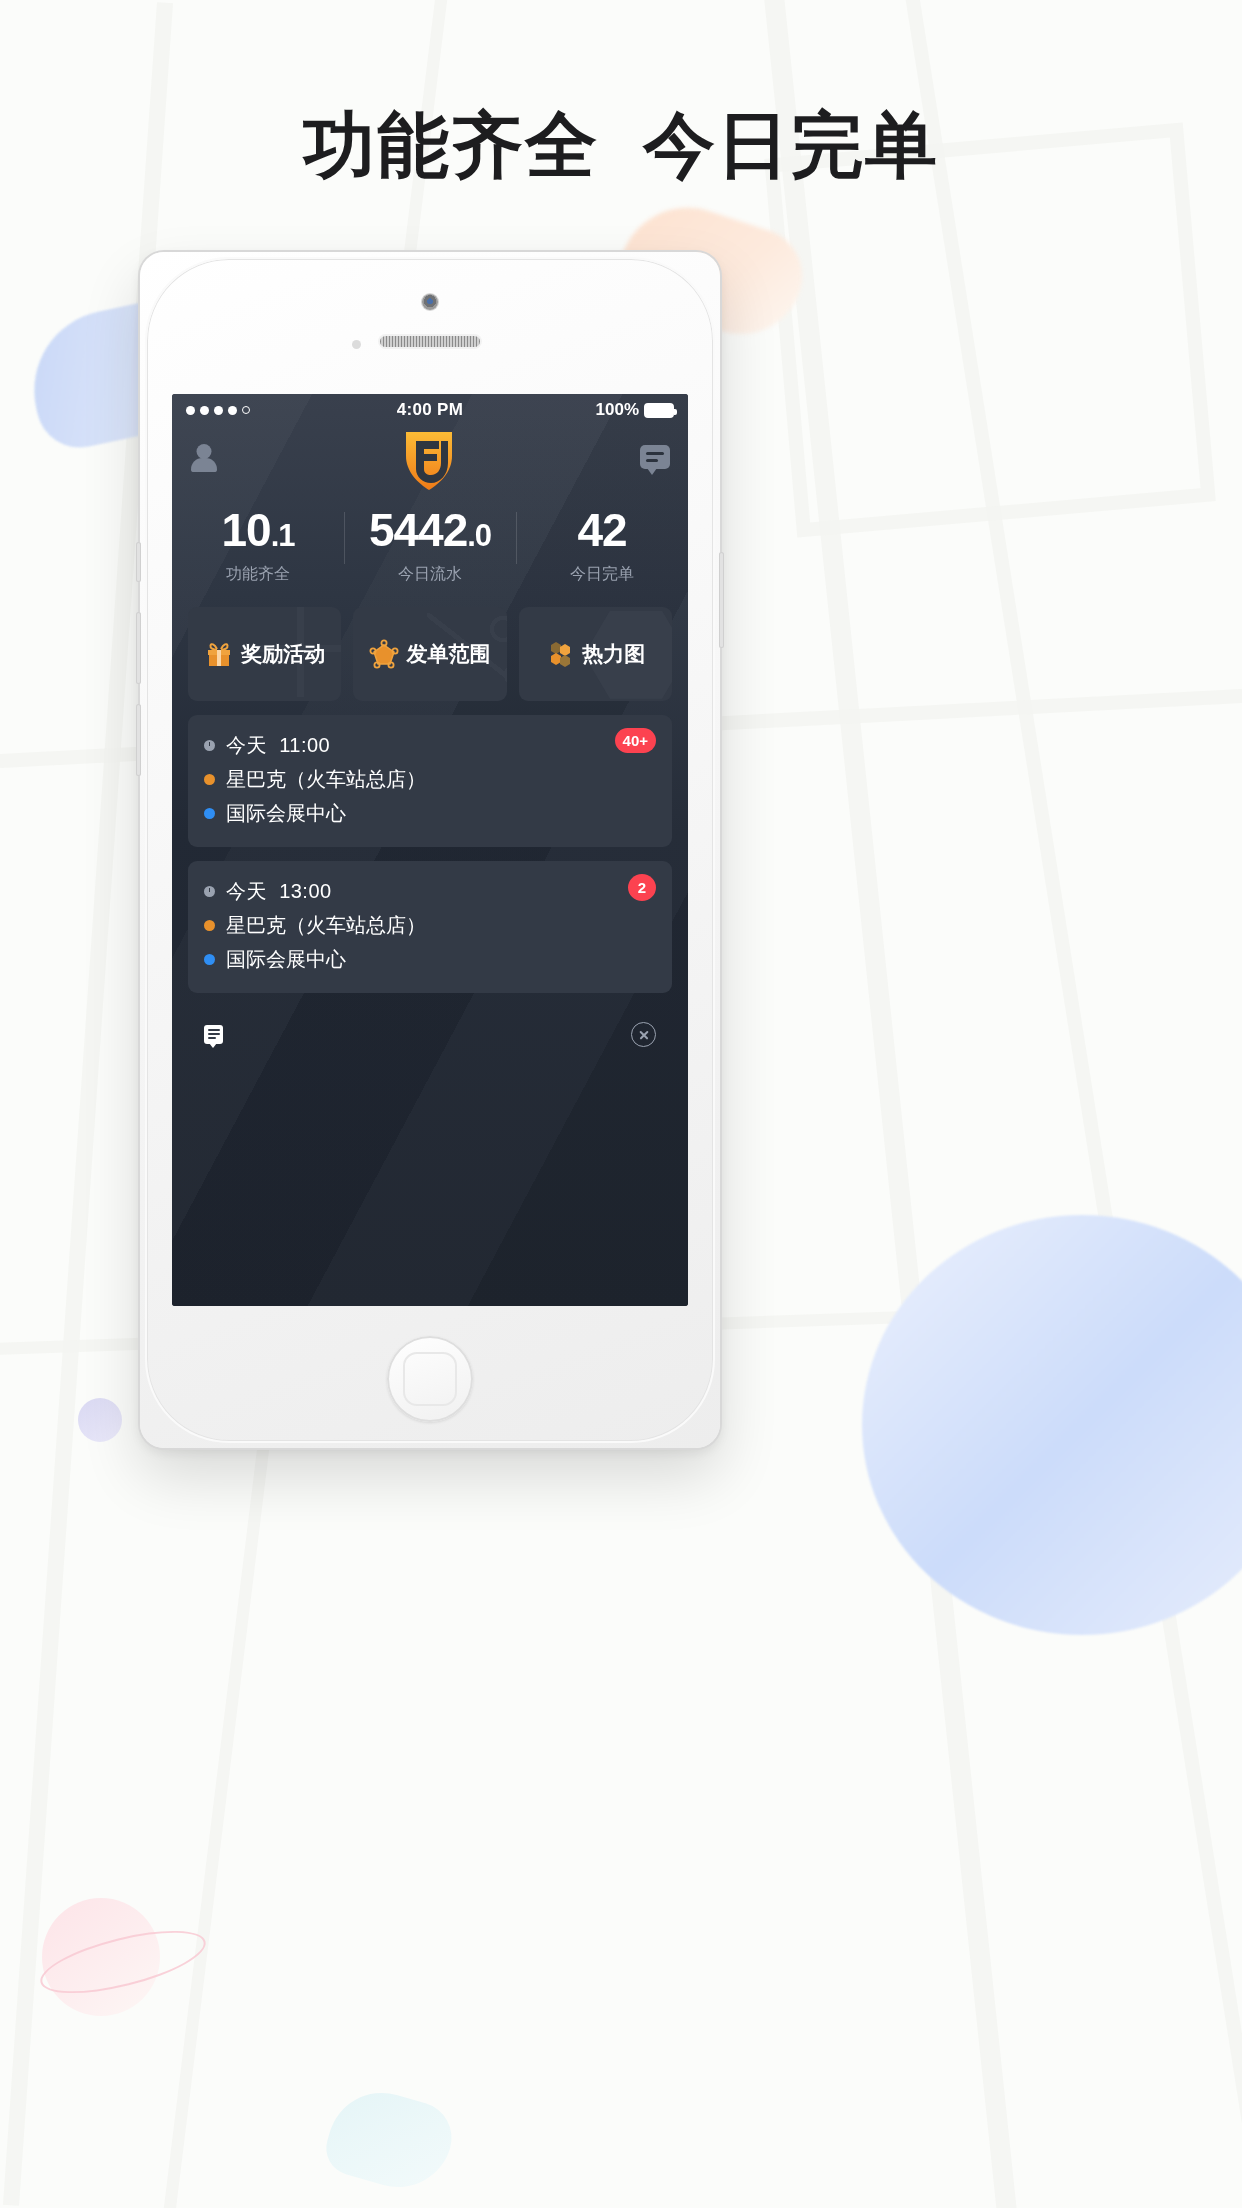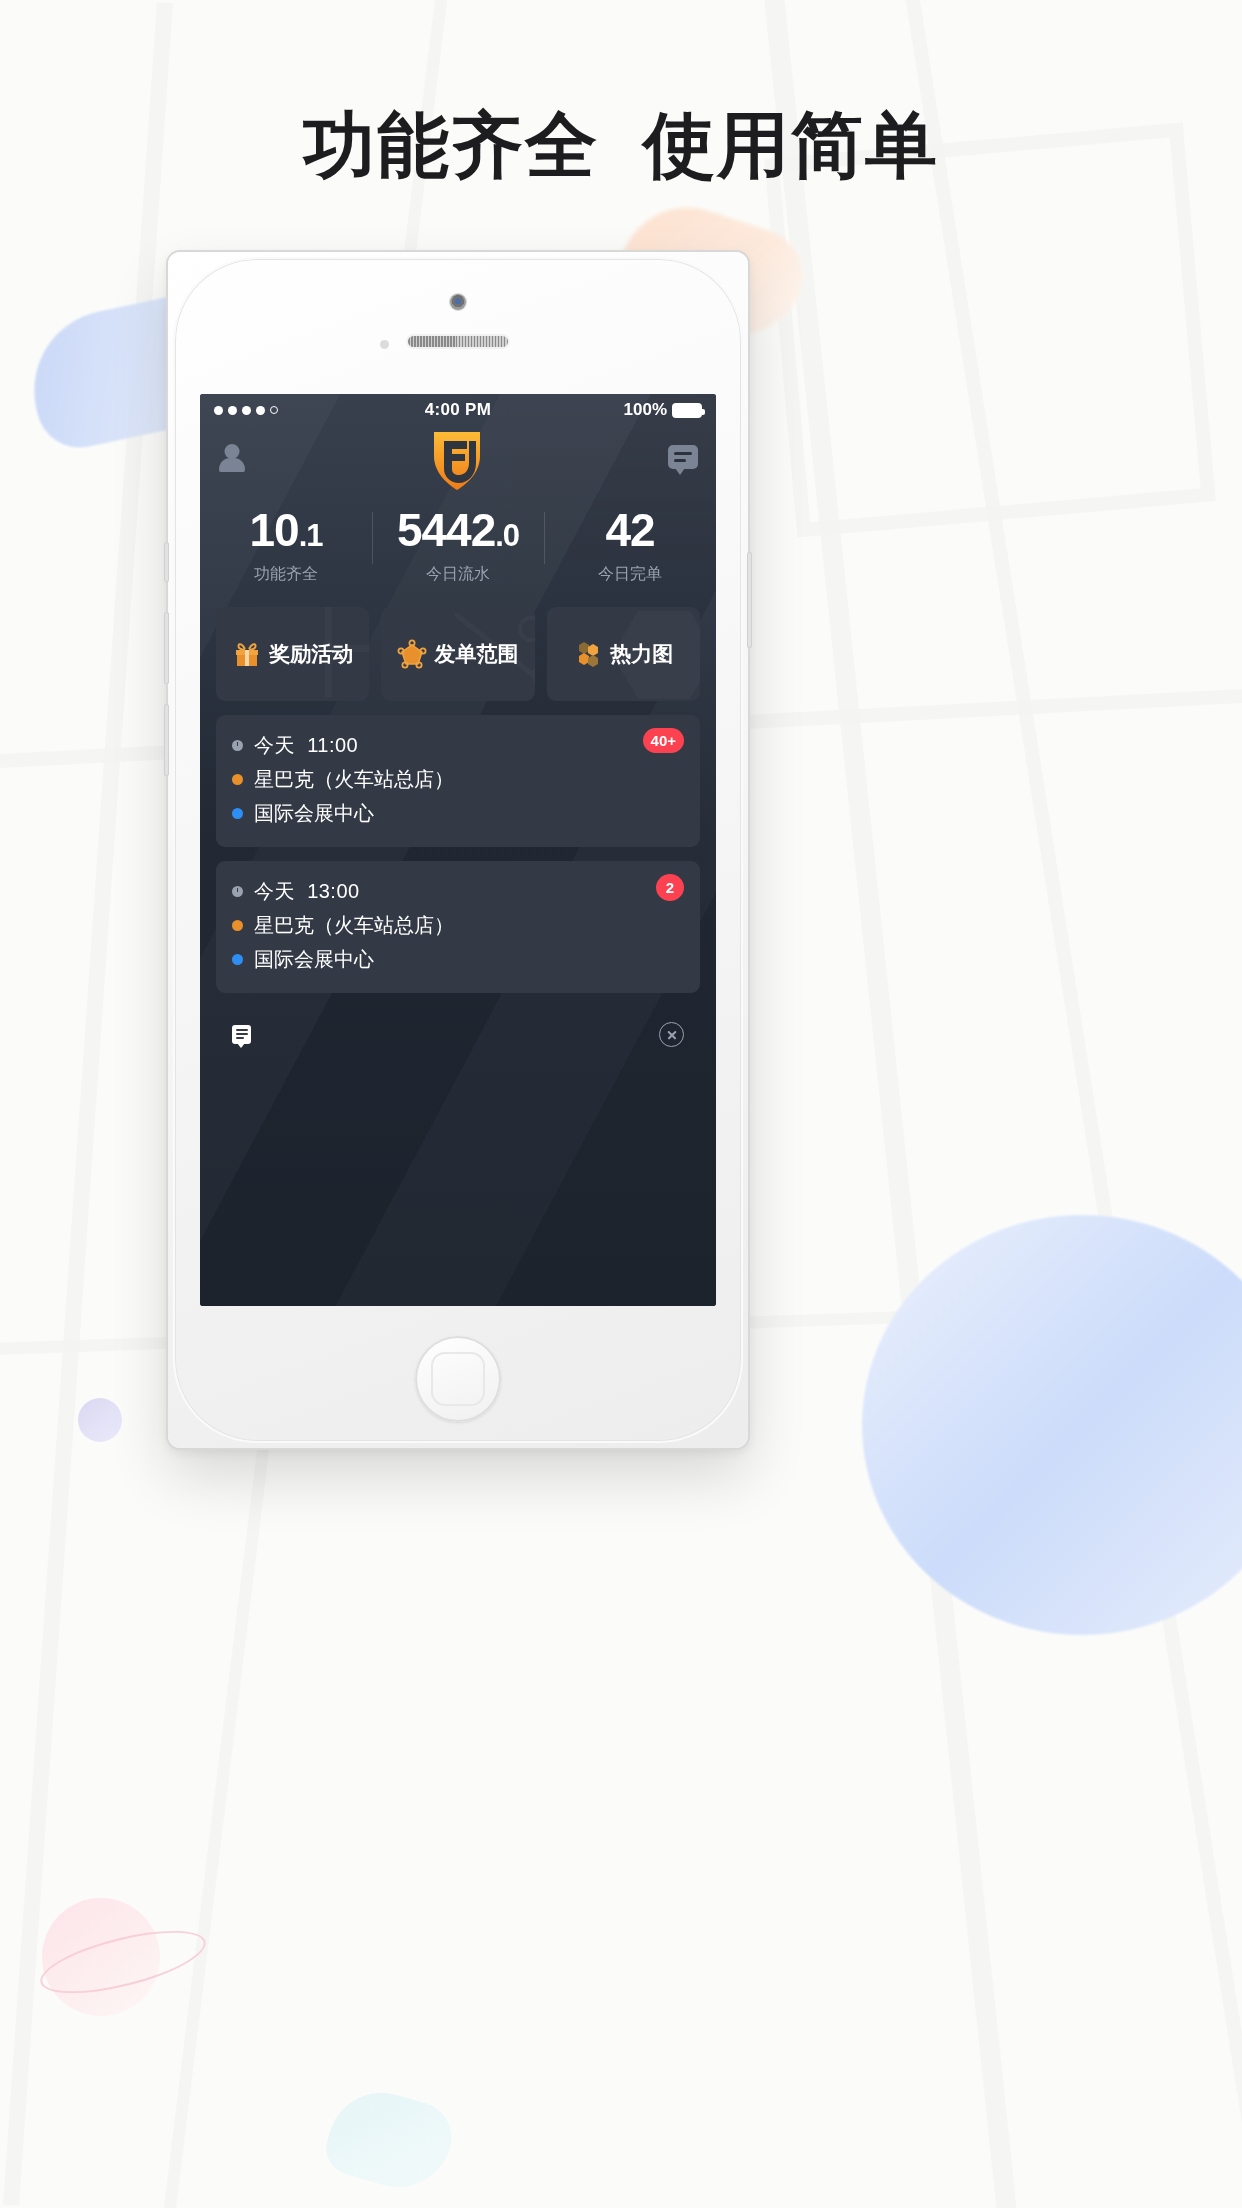--- a/index.html
+++ b/index.html
@@ -64,23 +64,23 @@
   .headline {
     position:absolute; top:98px; left:0; width:100%;
     text-align:center;
     font-size:72px; font-weight:bold; color:#1d1d1f;
     letter-spacing:2px;
     white-space:pre;
   }
 
   
   .phone {
-    position:absolute; left:168px; top:252px;
+    position:absolute; left:140px; top:252px;
     width:580px; height:1196px;
-    border-radius:12px;
+    border-radius:24px;
     background:linear-gradient(160deg,#ffffff 0%,#f7f7f7 45%,#ededed 100%);
     box-shadow:
       0 0 0 2px #d8d8d8,
       0 28px 60px rgba(0,0,0,.14),
       0 4px 12px rgba(0,0,0,.08);
   }
   .phone-inner-edge {
     position:absolute; inset:5px; border-radius:84px;
     border:2px solid #fafafa;
     box-shadow:inset 0 0 0 1px #e4e4e4;
@@ -309,21 +309,21 @@
 
   <div class="blob-blue-top"></div>
   <div class="blob-orange-top"></div>
   <div class="blob-blue-right"></div>
   <div class="dot-violet"></div>
   <div class="planet"></div>
   <div class="planet-ring"></div>
   <div class="blob-cyan-bottom"></div>
 </div>
 
-<div class="headline">功能齐全  使用简单</div>
+<div class="headline">功能齐全  今日完单</div>
 
 <div class="phone">
   <div class="phone-inner-edge"></div>
   <div class="side-btn btn-silent"></div>
   <div class="side-btn btn-volup"></div>
   <div class="side-btn btn-voldn"></div>
   <div class="side-btn btn-power"></div>
 
   <div class="front-cam"></div>
   <div class="sensor"></div>

